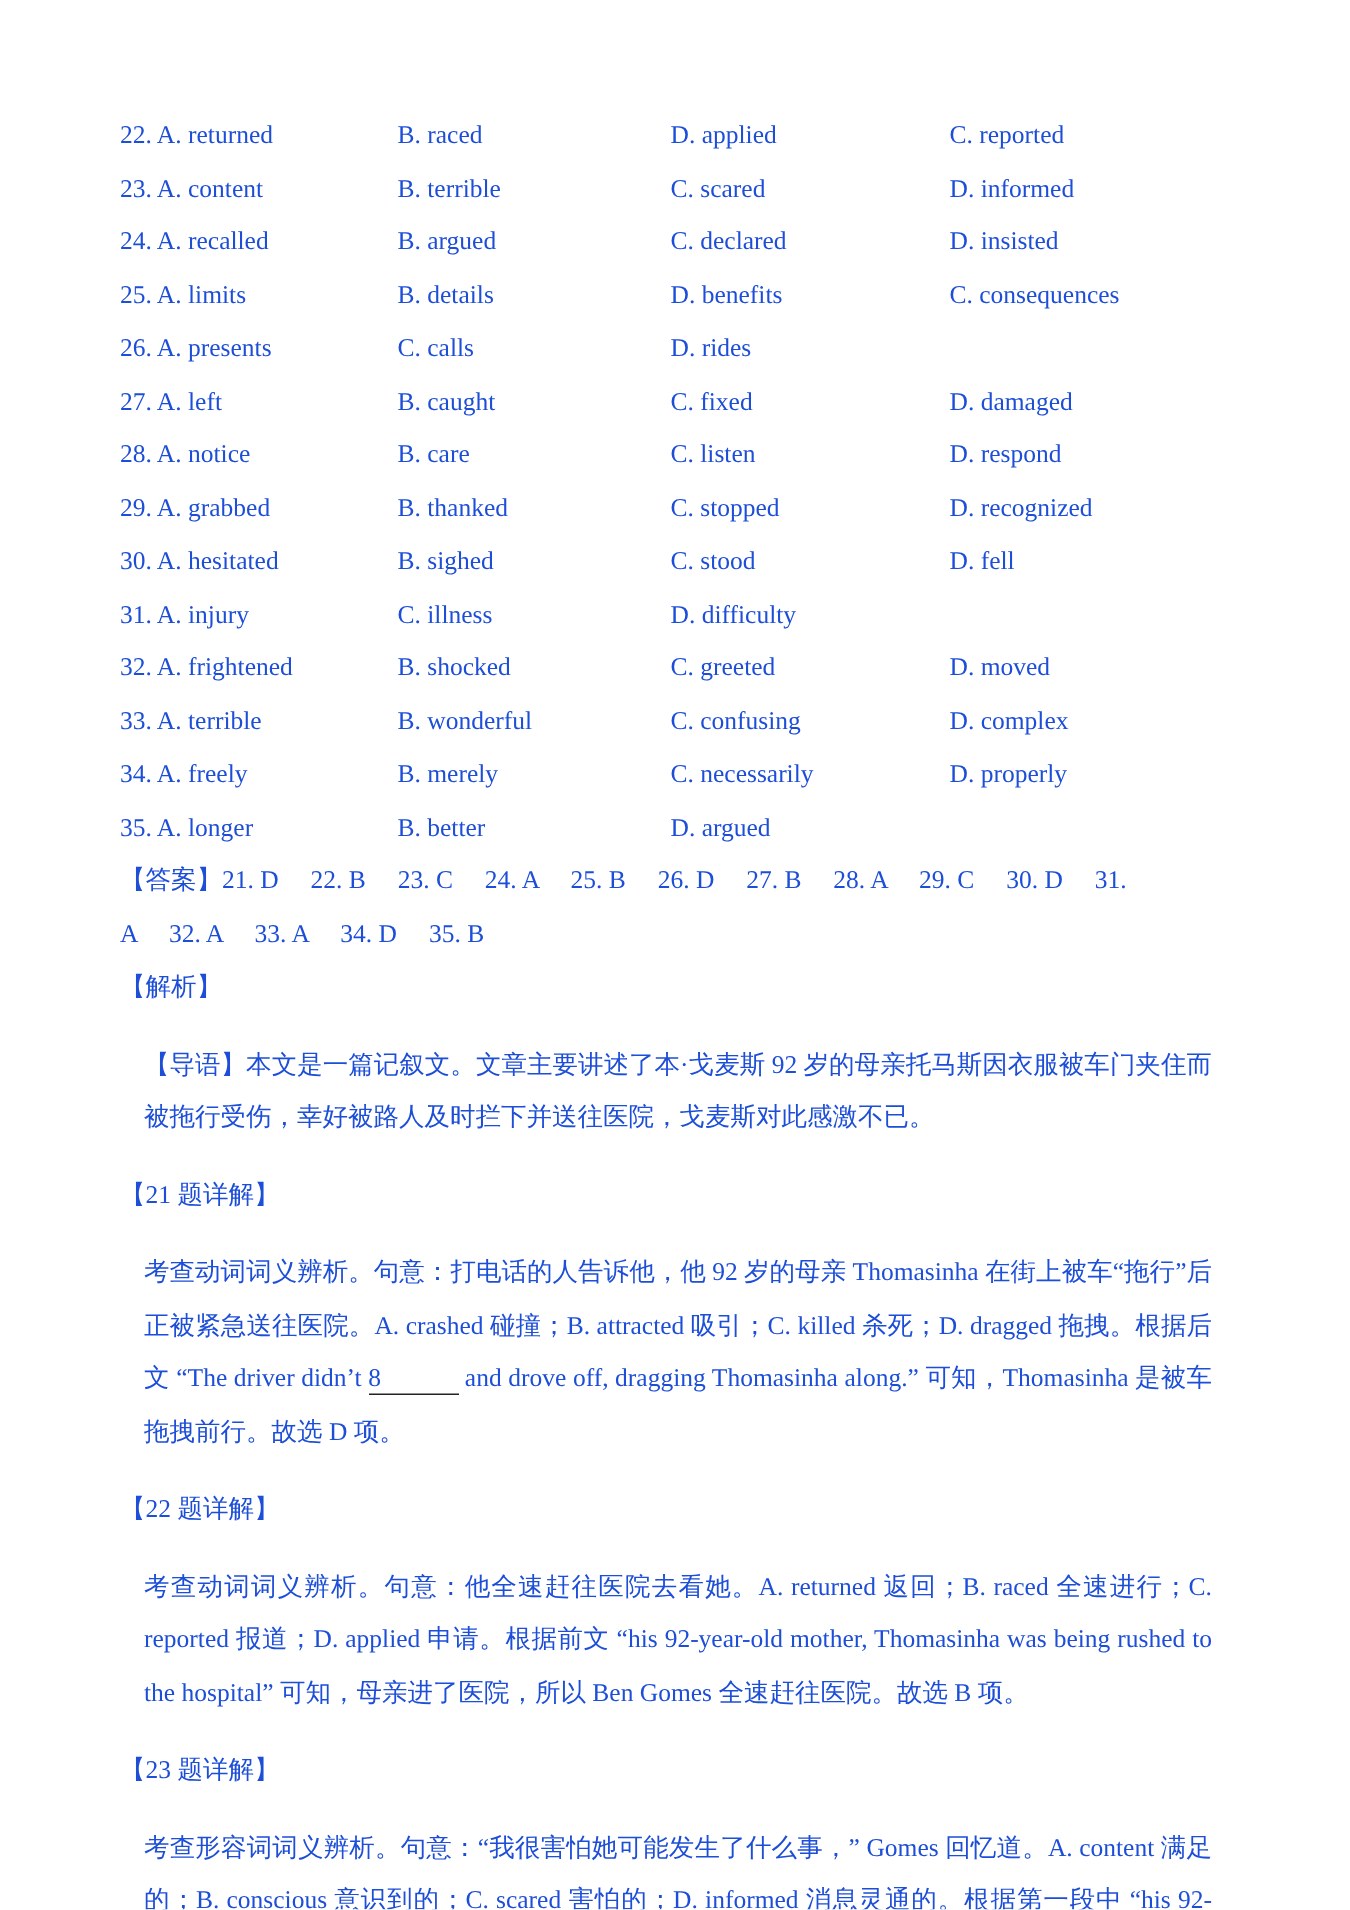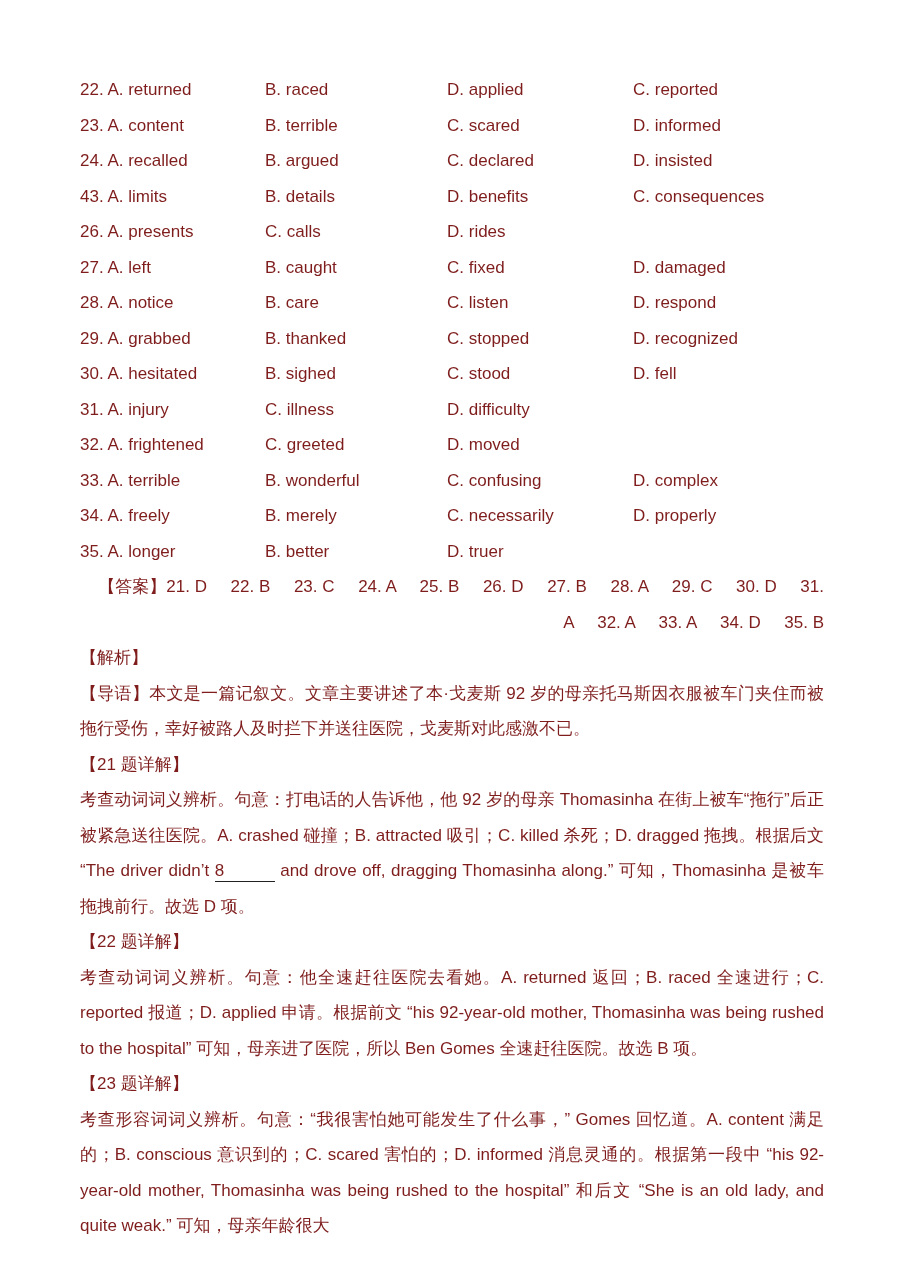--- a/index.html
+++ b/index.html
@@ -5,42 +5,42 @@
   html, body {
     margin: 0;
     padding: 0;
     background: #ffffff;
   }
   .page {
     position: relative;
     width: 892px;
     height: 1273px;
     background: #ffffff;
-    font-family: Liberation Sans, sans-serif;
+    font-family: Liberation Serif, serif;
     font-size: 17px;
-    color: #7f1d1d;
+    color: #1d4ed8;
     overflow: hidden;
   }
   .content {
     position: absolute;
     left: 80px;
     top: 72px;
     width: 744px;
     line-height: 35.5px;
   }
   .options-table { width: 100%; }
   .opt-row {
     display: grid;
     grid-template-columns: 185px 182px 186px 1fr;
   }
   .opt-cell { white-space: nowrap; }
-  .answers-line { white-space: pre-wrap; text-align: right; }
+  .answers-line { white-space: pre-wrap; }
   .heading { }
   .para {
-    margin: 0;
+    margin: 16px;
     text-align: justify;
   }
   .blank {
     display: inline-block;
     min-width: 60px;
     border-bottom: 1.6px solid #222222;
     line-height: 20px;
   }
 </style>
 </head>
@@ -62,21 +62,21 @@
         <span class="opt-cell">C. scared</span>
         <span class="opt-cell">D. informed</span>
       </div>
       <div class="opt-row">
         <span class="opt-cell">24. A. recalled</span>
         <span class="opt-cell">B. argued</span>
         <span class="opt-cell">C. declared</span>
         <span class="opt-cell">D. insisted</span>
       </div>
       <div class="opt-row">
-        <span class="opt-cell">43. A. limits</span>
+        <span class="opt-cell">25. A. limits</span>
         <span class="opt-cell">B. details</span>
         <span class="opt-cell">D. benefits</span>
         <span class="opt-cell">C. consequences</span>
       </div>
       <div class="opt-row">
         <span class="opt-cell">26. A. presents</span>
         <span class="opt-cell">C. calls</span>
         <span class="opt-cell">D. rides</span>
       </div>
       <div class="opt-row">
@@ -103,39 +103,40 @@
         <span class="opt-cell">C. stood</span>
         <span class="opt-cell">D. fell</span>
       </div>
       <div class="opt-row">
         <span class="opt-cell">31. A. injury</span>
         <span class="opt-cell">C. illness</span>
         <span class="opt-cell">D. difficulty</span>
       </div>
       <div class="opt-row">
         <span class="opt-cell">32. A. frightened</span>
+        <span class="opt-cell">B. shocked</span>
         <span class="opt-cell">C. greeted</span>
         <span class="opt-cell">D. moved</span>
       </div>
       <div class="opt-row">
         <span class="opt-cell">33. A. terrible</span>
         <span class="opt-cell">B. wonderful</span>
         <span class="opt-cell">C. confusing</span>
         <span class="opt-cell">D. complex</span>
       </div>
       <div class="opt-row">
         <span class="opt-cell">34. A. freely</span>
         <span class="opt-cell">B. merely</span>
         <span class="opt-cell">C. necessarily</span>
         <span class="opt-cell">D. properly</span>
       </div>
       <div class="opt-row">
         <span class="opt-cell">35. A. longer</span>
         <span class="opt-cell">B. better</span>
-        <span class="opt-cell">D. truer</span>
+        <span class="opt-cell">D. argued</span>
       </div>
     </div>
 
     <div>
       <div class="answers-line">【答案】21. D     22. B     23. C     24. A     25. B     26. D     27. B     28. A     29. C     30. D     31.</div>
       <div class="answers-line">A     32. A     33. A     34. D     35. B</div>
     </div>
 
     <div class="heading">【解析】</div>
 

